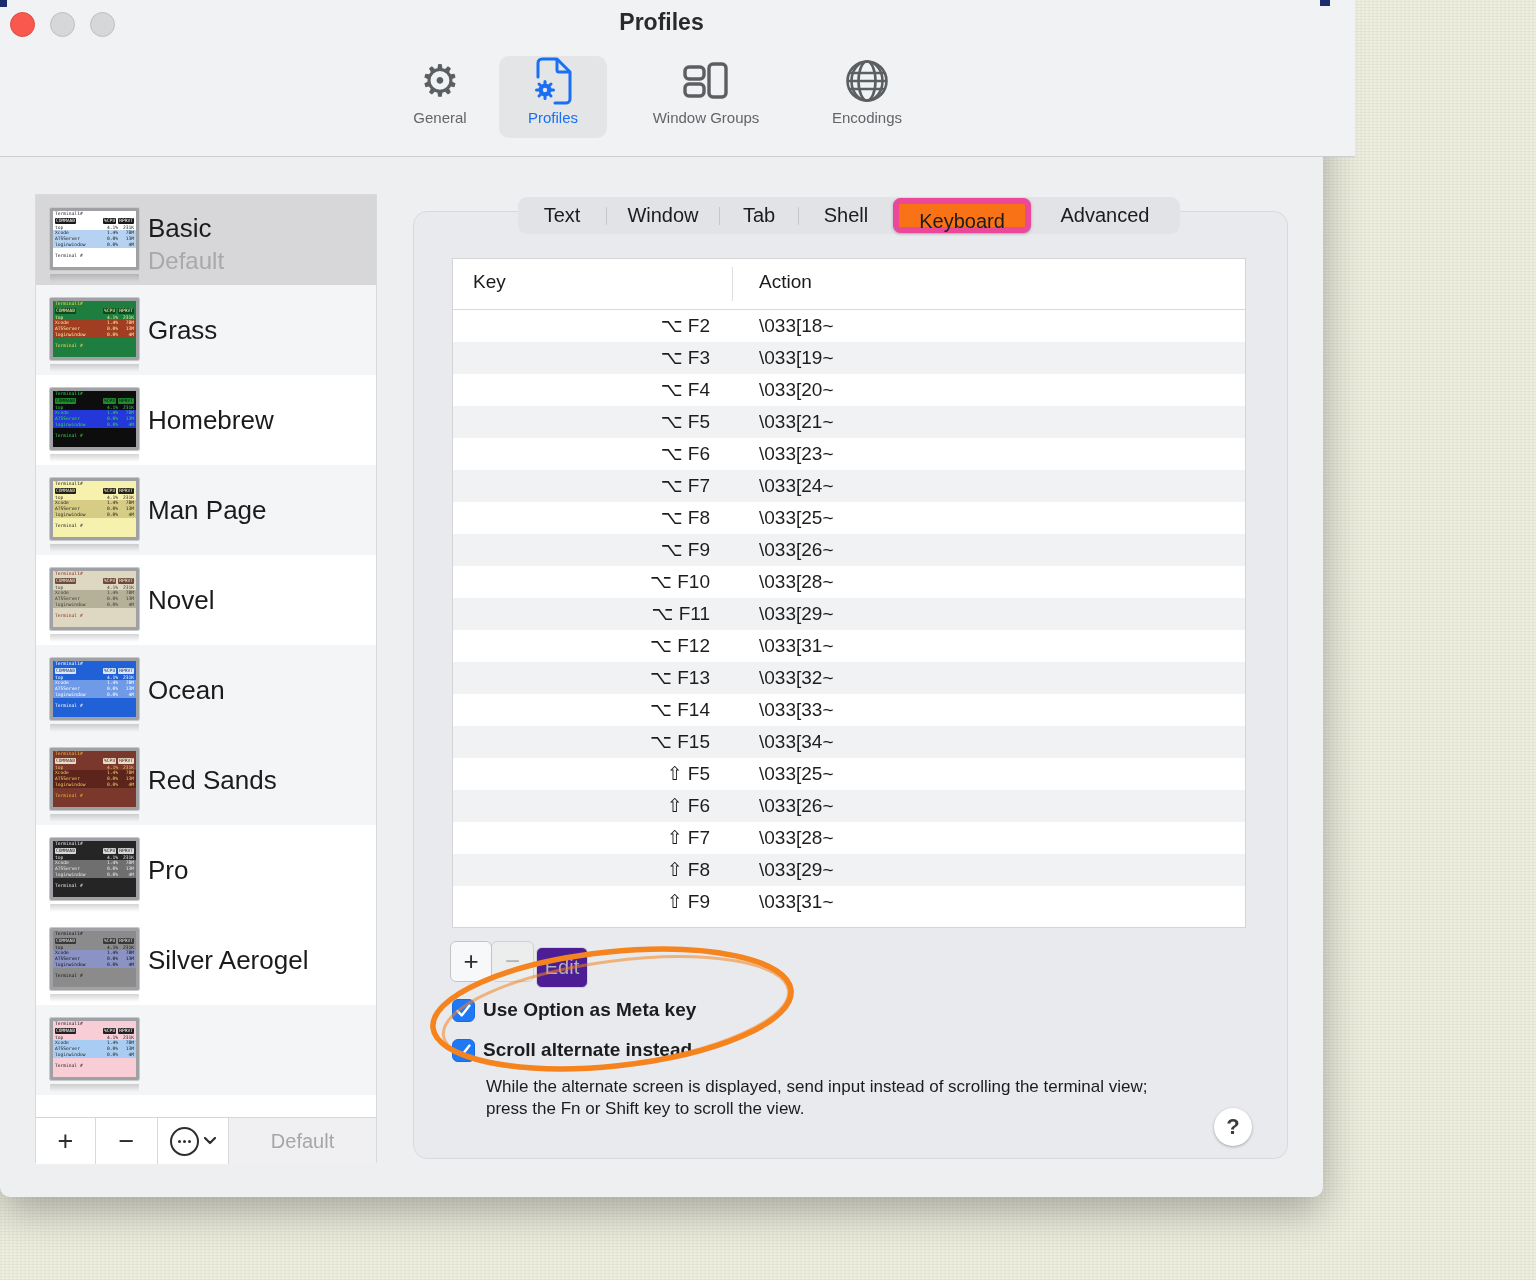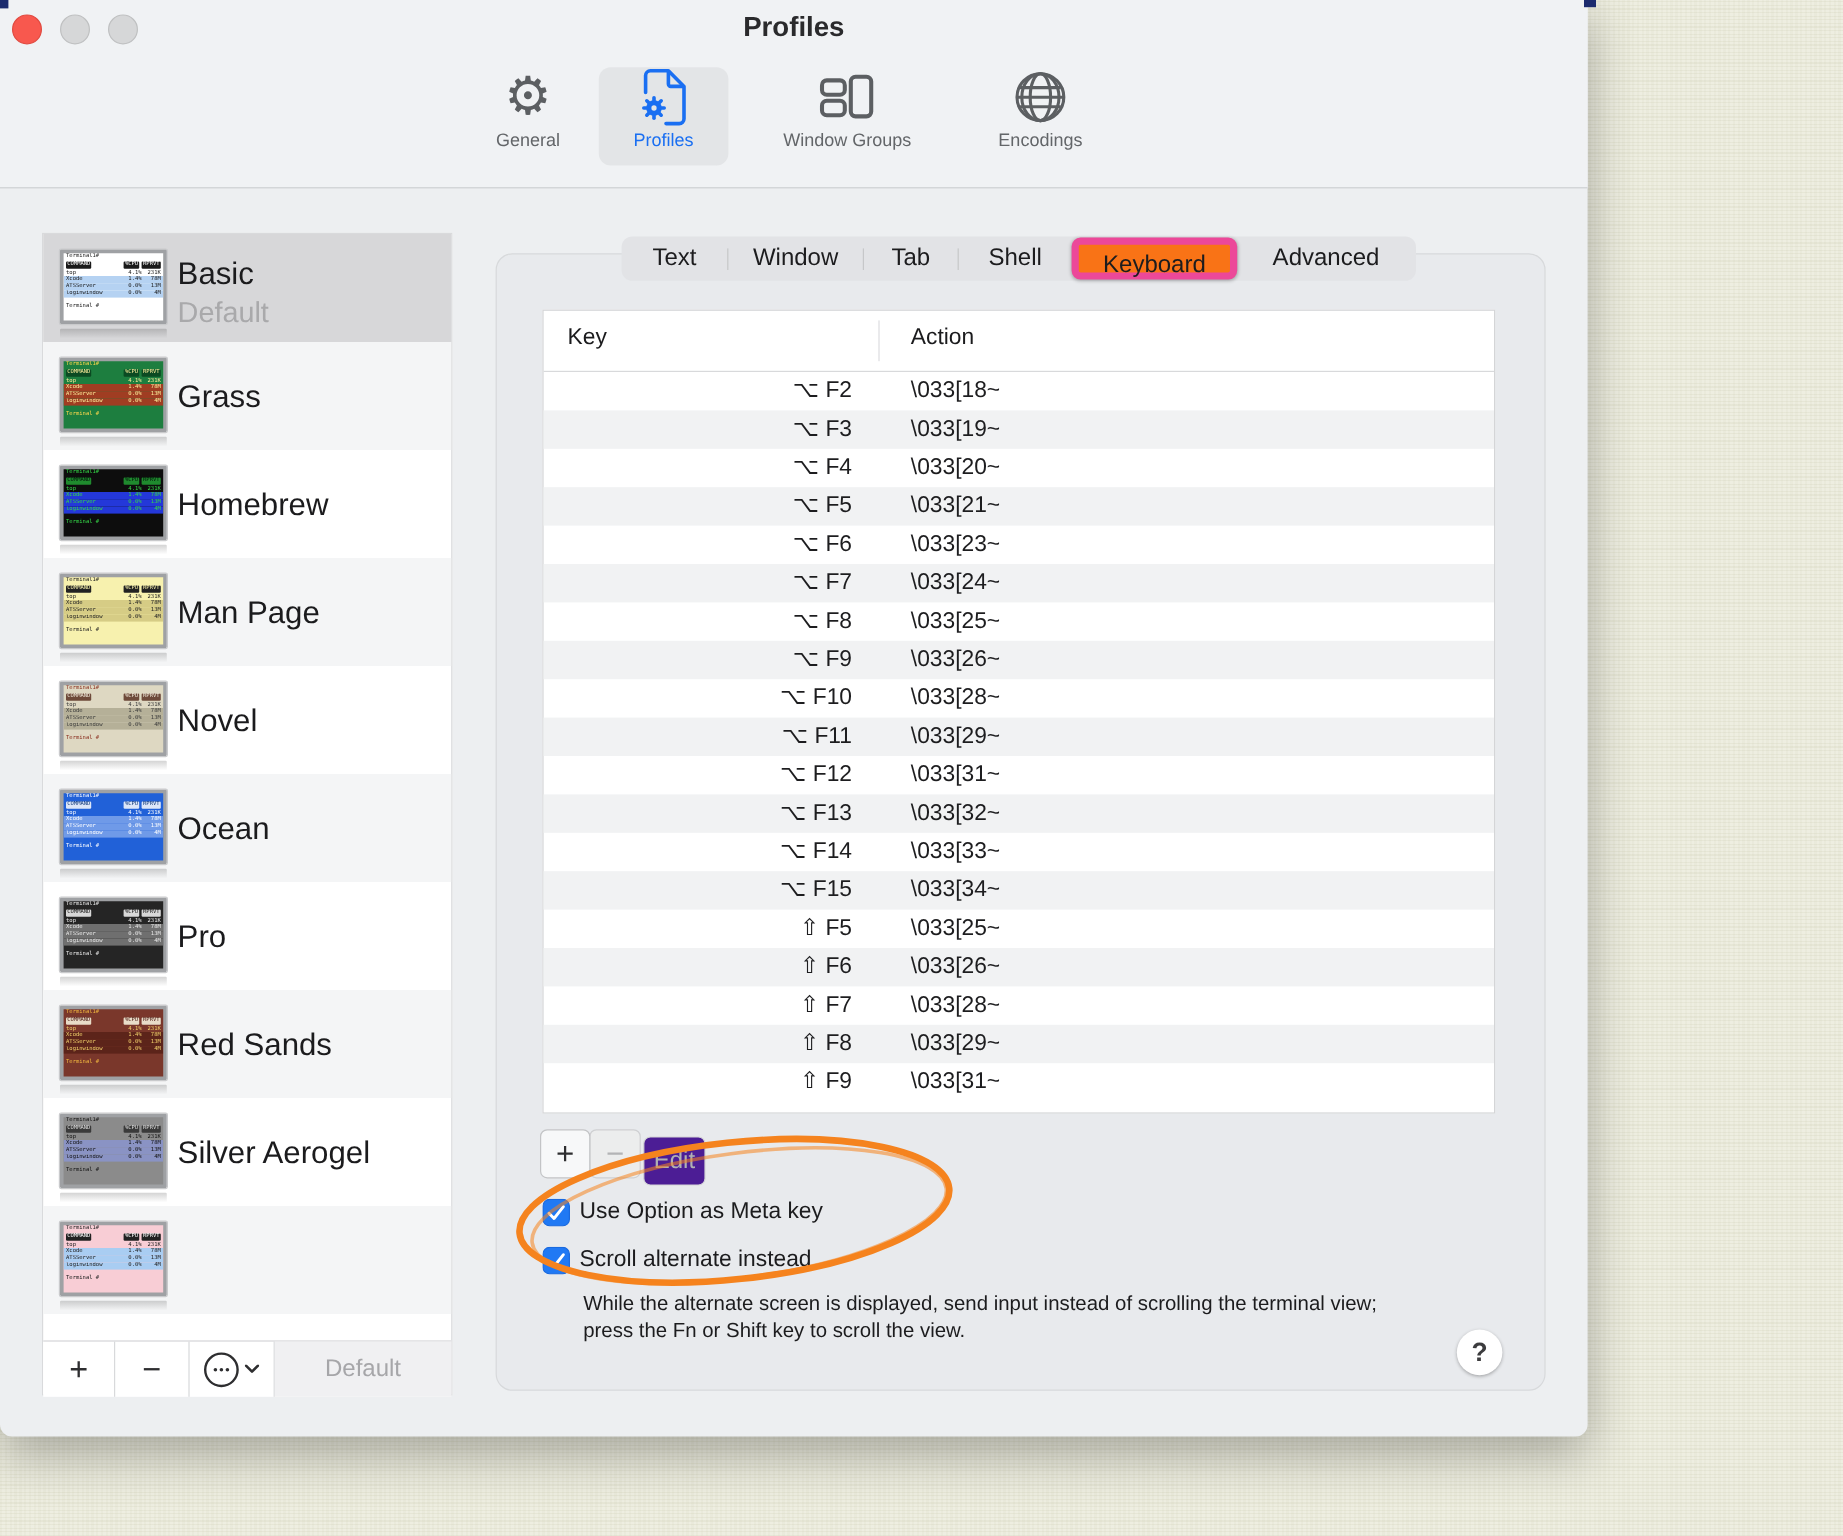--- a/index.html
+++ b/index.html
@@ -13,21 +13,21 @@
   }
 
   
   #window{
     position:absolute;left:0;top:0;width:1323px;height:1197px;
     background:#edeff1;border-radius:0 0 10px 10px;
     box-shadow:0 14px 42px rgba(0,0,0,.30);
   }
 
   
-  #toolbar{position:absolute;left:0;top:0;width:1323px;height:156px;background:#f0f2f4;border-bottom:1px solid #cdcfd1;border-radius:0;}
+  #toolbar{position:absolute;left:0;top:0;width:1323px;height:156px;background:#f0f2f4;border-bottom:1px solid #cdcfd1;border-radius:0;padding-left:32px;}
   .light{position:absolute;top:12px;width:23px;height:23px;border-radius:50%;}
   #light-close{left:10px;background:#f8584e;border:1px solid #e14a40;}
   #light-min{left:50px;background:#d6d7d8;border:1px solid #bfc0c1;}
   #light-zoom{left:90px;background:#d6d7d8;border:1px solid #bfc0c1;}
   #win-title{position:absolute;left:0;top:9px;width:1323px;text-align:center;font-size:23px;font-weight:bold;color:#2a2a2c;}
   .tb-item{position:absolute;top:56px;height:82px;text-align:center;}
   .tb-item .tb-icon{height:50px;display:flex;align-items:center;justify-content:center;}
   .tb-item .tb-label{font-size:15px;color:#636669;margin-top:3px;}
   .tb-item.selected{background:#e3e5e7;border-radius:10px;}
   .tb-item.selected .tb-label{color:#1a6ff2;}
@@ -85,21 +85,21 @@
   .kb-key{width:279px;text-align:right;padding-right:22px;line-height:32px;box-sizing:border-box;font-family:Liberation Sans, sans-serif;}
   .kb-action{padding-left:27px;line-height:32px;}
 
   
   .sq-btn{position:absolute;box-sizing:border-box;display:flex;align-items:center;justify-content:center;border-radius:6px;}
   #btn-add{left:450px;top:941px;width:42px;height:41px;background:#f7f8f9;border:1px solid #c3c4c6;font-size:26px;color:#2e2e30;z-index:3;}
   #btn-remove{left:491px;top:941px;width:43px;height:41px;background:#eceded;border:1px solid #cfd0d2;font-size:26px;color:#b3b4b6;z-index:2;}
   #btn-edit{left:536px;top:947px;width:52px;height:41px;background:#4c1d95;border:1px solid #d3d4d6;font-size:20px;color:#b0b1b3;z-index:1;}
 
   
-  .cb-row{position:absolute;left:452px;height:24px;display:flex;align-items:center;}
+  .cb-row{position:absolute;left:452px;height:24px;display:flex;align-items:center;font-weight:bold;}
   #cb-meta{top:998px;}
   #cb-scroll{top:1038px;}
   .cb-box{width:23px;height:23px;margin-right:8px;flex:0 0 auto;}
   .cb-label{font-size:19px;color:#1c1c1e;white-space:nowrap;}
 
   
   #help-text{position:absolute;left:486px;top:1076px;width:672px;font-size:17px;line-height:21.5px;color:#1c1c1e;}
   #help-btn{position:absolute;left:1214px;top:1108px;width:38px;height:38px;border-radius:50%;background:#ffffff;box-shadow:0 1px 3px rgba(0,0,0,.3);display:flex;align-items:center;justify-content:center;font-size:22px;font-weight:bold;color:#3c3c3e;}
 
   
@@ -249,45 +249,45 @@
             <div class="t-line t-chips"><span class="chip" style="background:#dce6f8;color:#123a7a">COMMAND</span><span class="t-grow"></span><span class="chip" style="background:#dce6f8;color:#123a7a">%CPU</span><span class="chip" style="background:#dce6f8;color:#123a7a;margin-left:2px">RPRVT</span></div>
             <div class="t-line " style="color: rgb(255, 255, 255);"><span class="t-name">top</span><span class="t-pct">4.1%</span><span class="t-mem">231K</span></div>
             <div class="t-line hl" style="color: rgb(255, 255, 255); background: rgb(111, 154, 232);"><span class="t-name">Xcode</span><span class="t-pct">1.4%</span><span class="t-mem">78M</span></div>
             <div class="t-line hl" style="color: rgb(255, 255, 255); background: rgb(111, 154, 232);"><span class="t-name">ATSServer</span><span class="t-pct">0.0%</span><span class="t-mem">13M</span></div>
             <div class="t-line hl" style="color: rgb(255, 255, 255); background: rgb(111, 154, 232);"><span class="t-name">loginwindow</span><span class="t-pct">0.0%</span><span class="t-mem">4M</span></div>
             <div class="t-line t-prompt"><span style="color:#ffffff">Terminal #</span></div>
           </div>
           <div class="reflect"></div>
           <div class="p-label">Ocean</div>
         </div>
+        <div class="p-row alt">
+          <div class="thumb" style="background: rgb(122, 55, 43);">
+            <div class="t-line t-title"><span style="color:#f2b93f">Terminal1#</span></div>
+            <div class="t-line t-chips"><span class="chip" style="background:#e8dcc8;color:#50221a">COMMAND</span><span class="t-grow"></span><span class="chip" style="background:#e8dcc8;color:#50221a">%CPU</span><span class="chip" style="background:#e8dcc8;color:#50221a;margin-left:2px">RPRVT</span></div>
+            <div class="t-line " style="color: rgb(242, 208, 107);"><span class="t-name">top</span><span class="t-pct">4.1%</span><span class="t-mem">231K</span></div>
+            <div class="t-line hl" style="color: rgb(242, 208, 107); background: rgb(92, 36, 26);"><span class="t-name">Xcode</span><span class="t-pct">1.4%</span><span class="t-mem">78M</span></div>
+            <div class="t-line hl" style="color: rgb(242, 208, 107); background: rgb(92, 36, 26);"><span class="t-name">ATSServer</span><span class="t-pct">0.0%</span><span class="t-mem">13M</span></div>
+            <div class="t-line hl" style="color: rgb(242, 208, 107); background: rgb(92, 36, 26);"><span class="t-name">loginwindow</span><span class="t-pct">0.0%</span><span class="t-mem">4M</span></div>
+            <div class="t-line t-prompt"><span style="color:#f2b93f">Terminal #</span></div>
+          </div>
+          <div class="reflect"></div>
+          <div class="p-label">Red Sands</div>
+        </div>
         <div class="p-row">
           <div class="thumb" style="background: rgb(37, 37, 37);">
             <div class="t-line t-title"><span style="color:#e8e8e8">Terminal1#</span></div>
             <div class="t-line t-chips"><span class="chip" style="background:#d8d8d8;color:#222222">COMMAND</span><span class="t-grow"></span><span class="chip" style="background:#d8d8d8;color:#222222">%CPU</span><span class="chip" style="background:#d8d8d8;color:#222222;margin-left:2px">RPRVT</span></div>
             <div class="t-line " style="color: rgb(232, 232, 232);"><span class="t-name">top</span><span class="t-pct">4.1%</span><span class="t-mem">231K</span></div>
             <div class="t-line hl" style="color: rgb(232, 232, 232); background: rgb(111, 111, 111);"><span class="t-name">Xcode</span><span class="t-pct">1.4%</span><span class="t-mem">78M</span></div>
             <div class="t-line hl" style="color: rgb(232, 232, 232); background: rgb(111, 111, 111);"><span class="t-name">ATSServer</span><span class="t-pct">0.0%</span><span class="t-mem">13M</span></div>
             <div class="t-line hl" style="color: rgb(232, 232, 232); background: rgb(111, 111, 111);"><span class="t-name">loginwindow</span><span class="t-pct">0.0%</span><span class="t-mem">4M</span></div>
             <div class="t-line t-prompt"><span style="color:#e8e8e8">Terminal #</span></div>
           </div>
           <div class="reflect"></div>
           <div class="p-label">Pro</div>
-        </div>
-        <div class="p-row alt">
-          <div class="thumb" style="background: rgb(122, 55, 43);">
-            <div class="t-line t-title"><span style="color:#f2b93f">Terminal1#</span></div>
-            <div class="t-line t-chips"><span class="chip" style="background:#e8dcc8;color:#50221a">COMMAND</span><span class="t-grow"></span><span class="chip" style="background:#e8dcc8;color:#50221a">%CPU</span><span class="chip" style="background:#e8dcc8;color:#50221a;margin-left:2px">RPRVT</span></div>
-            <div class="t-line " style="color: rgb(242, 208, 107);"><span class="t-name">top</span><span class="t-pct">4.1%</span><span class="t-mem">231K</span></div>
-            <div class="t-line hl" style="color: rgb(242, 208, 107); background: rgb(92, 36, 26);"><span class="t-name">Xcode</span><span class="t-pct">1.4%</span><span class="t-mem">78M</span></div>
-            <div class="t-line hl" style="color: rgb(242, 208, 107); background: rgb(92, 36, 26);"><span class="t-name">ATSServer</span><span class="t-pct">0.0%</span><span class="t-mem">13M</span></div>
-            <div class="t-line hl" style="color: rgb(242, 208, 107); background: rgb(92, 36, 26);"><span class="t-name">loginwindow</span><span class="t-pct">0.0%</span><span class="t-mem">4M</span></div>
-            <div class="t-line t-prompt"><span style="color:#f2b93f">Terminal #</span></div>
-          </div>
-          <div class="reflect"></div>
-          <div class="p-label">Red Sands</div>
         </div>
         <div class="p-row">
           <div class="thumb" style="background: rgb(139, 139, 139);">
             <div class="t-line t-title"><span style="color:#111111">Terminal1#</span></div>
             <div class="t-line t-chips"><span class="chip" style="background:#3a3a3a;color:#dddddd">COMMAND</span><span class="t-grow"></span><span class="chip" style="background:#3a3a3a;color:#dddddd">%CPU</span><span class="chip" style="background:#3a3a3a;color:#dddddd;margin-left:2px">RPRVT</span></div>
             <div class="t-line " style="color: rgb(17, 17, 17);"><span class="t-name">top</span><span class="t-pct">4.1%</span><span class="t-mem">231K</span></div>
             <div class="t-line hl" style="color: rgb(17, 17, 17); background: rgb(138, 147, 196);"><span class="t-name">Xcode</span><span class="t-pct">1.4%</span><span class="t-mem">78M</span></div>
             <div class="t-line hl" style="color: rgb(17, 17, 17); background: rgb(138, 147, 196);"><span class="t-name">ATSServer</span><span class="t-pct">0.0%</span><span class="t-mem">13M</span></div>
             <div class="t-line hl" style="color: rgb(17, 17, 17); background: rgb(138, 147, 196);"><span class="t-name">loginwindow</span><span class="t-pct">0.0%</span><span class="t-mem">4M</span></div>
             <div class="t-line t-prompt"><span style="color:#111111">Terminal #</span></div>

